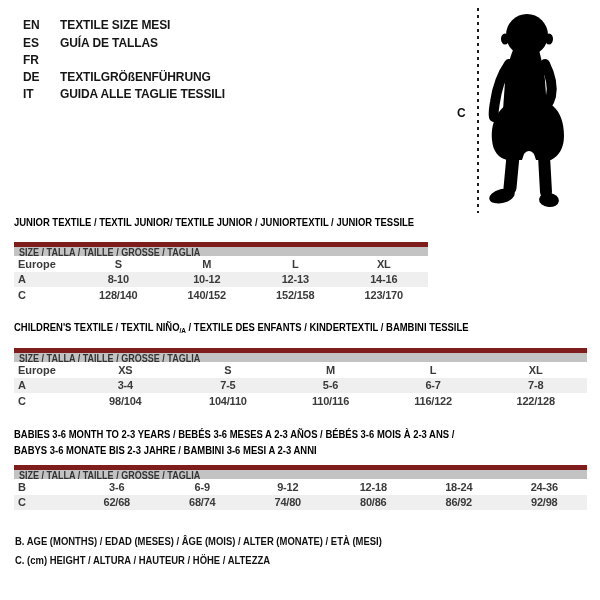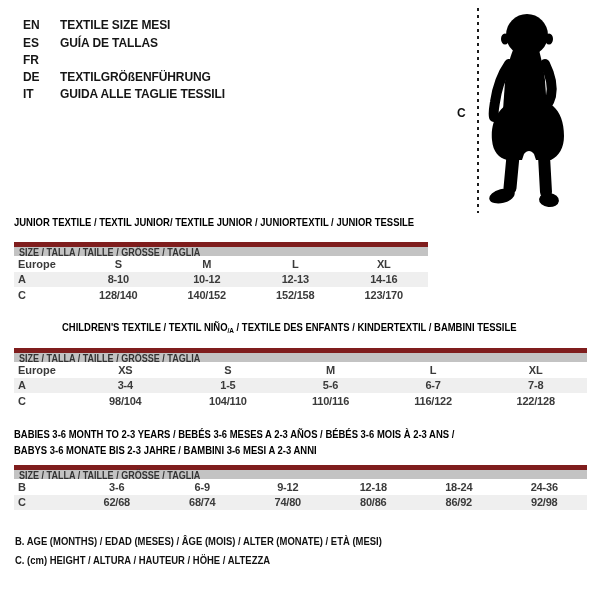--- a/index.html
+++ b/index.html
@@ -24,21 +24,21 @@
   .c-label{position:absolute;left:457px;top:106px;font-size:12px;font-weight:bold;color:#111;}
   .baby-svg{position:absolute;left:483px;top:8px;}
 
   
   .tbl{position:absolute;left:14px;}
   #junior{top:215px;width:414px;}
   #children{top:320px;width:573px;}
   #babies{top:426px;width:573px;}
   .t-title{font-size:11px;font-weight:bold;color:#000;line-height:15px;white-space:nowrap;text-decoration:underline;}
   #junior .t-title{margin-bottom:12px;}
-  #children .t-title{margin-bottom:10px;margin-left:48px;}
+  #children .t-title{margin-bottom:10px;}
   #babies .t-title-group{margin-bottom:7px;}
   #babies .t-title{line-height:16px;margin-bottom:0;}
   .subx{font-size:7.5px;vertical-align:-2px;letter-spacing:0;}
   .size-bar{height:14px;box-sizing:border-box;background:var(--size-bar-bg,#c3c3c3);
     border-top:5px solid #7f1d1d;display:flex;align-items:center;padding-left:5px;
     font-size:10.5px;font-weight:bold;color:#333;}
   .trow{display:flex;align-items:center;height:15.5px;font-size:11px;font-weight:bold;color:#3b3b3b;}
   .trow.shaded{background:var(--row-shaded-bg,#efefef);}
   .trow .lbl{width:60px;flex:0 0 60px;padding-left:4px;box-sizing:border-box;}
   .trow .cell{flex:1;text-align:center;letter-spacing:-0.2px;}
@@ -131,21 +131,21 @@
     <span class="lbl">Europe</span>
     <span class="cell">XS</span>
     <span class="cell">S</span>
     <span class="cell">M</span>
     <span class="cell">L</span>
     <span class="cell">XL</span>
   </div>
   <div class="trow shaded">
     <span class="lbl">A</span>
     <span class="cell">3-4</span>
-    <span class="cell">1-5</span>
+    <span class="cell">7-5</span>
     <span class="cell">5-6</span>
     <span class="cell">6-7</span>
     <span class="cell">7-8</span>
   </div>
   <div class="trow">
     <span class="lbl">C</span>
     <span class="cell">98/104</span>
     <span class="cell">104/110</span>
     <span class="cell">110/116</span>
     <span class="cell">116/122</span>

